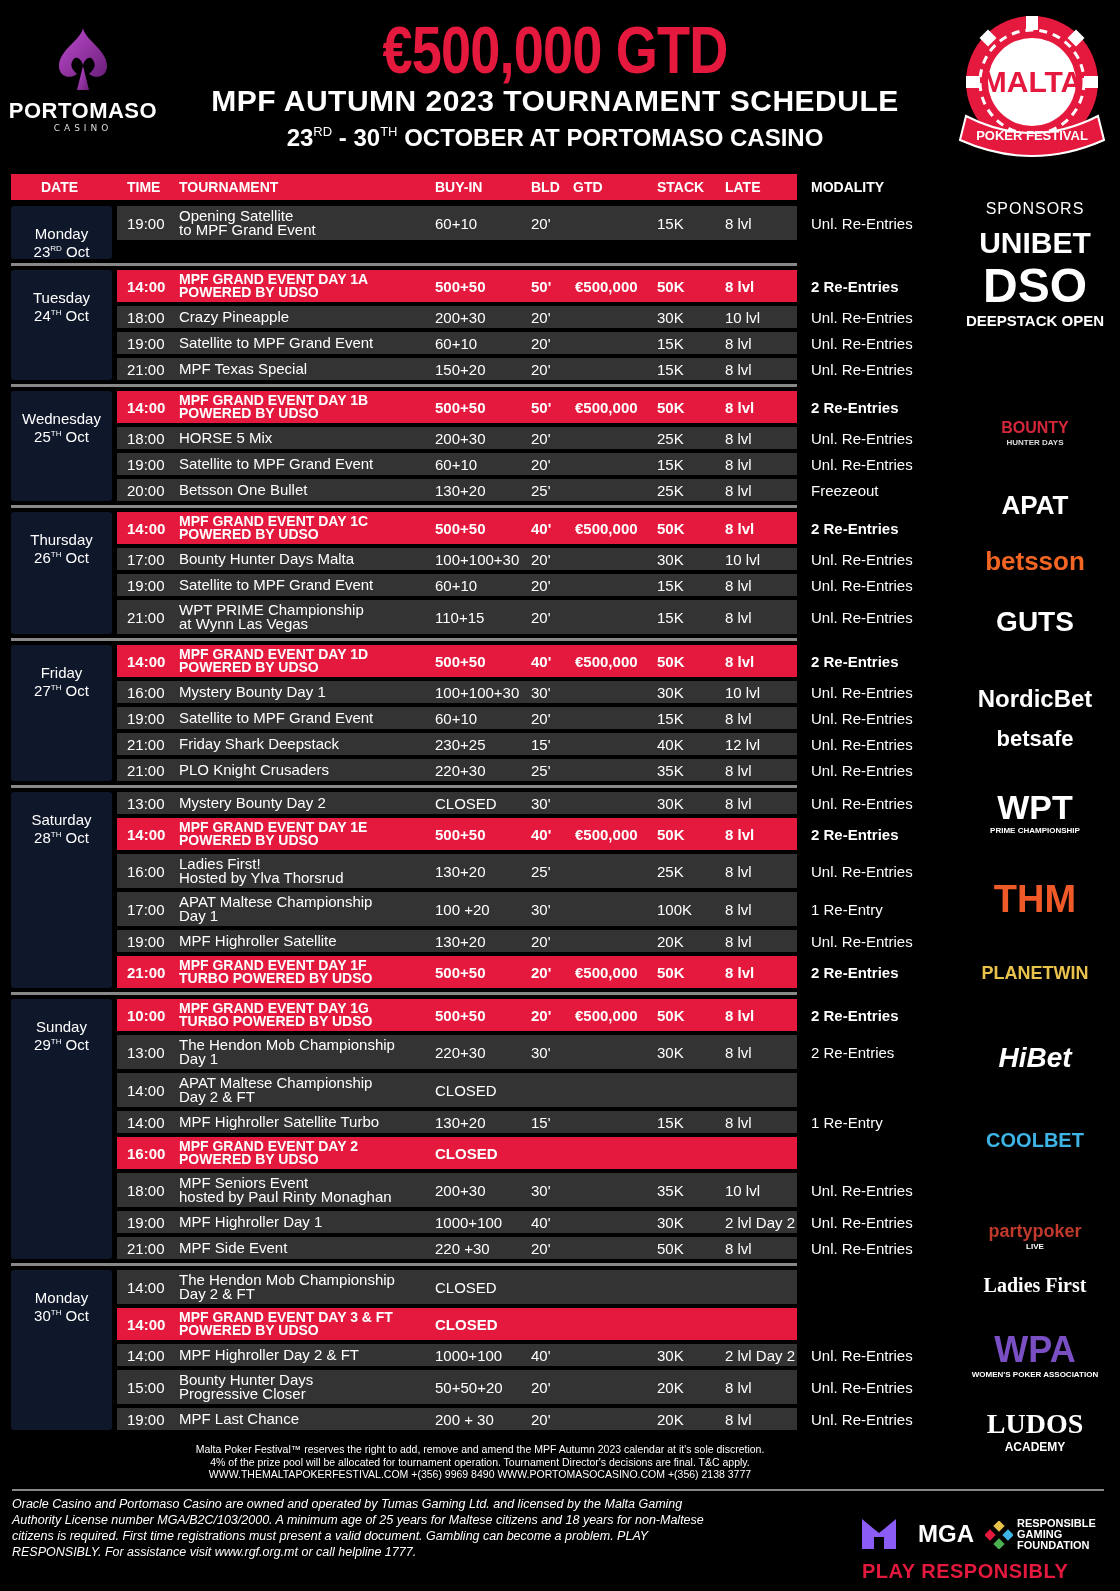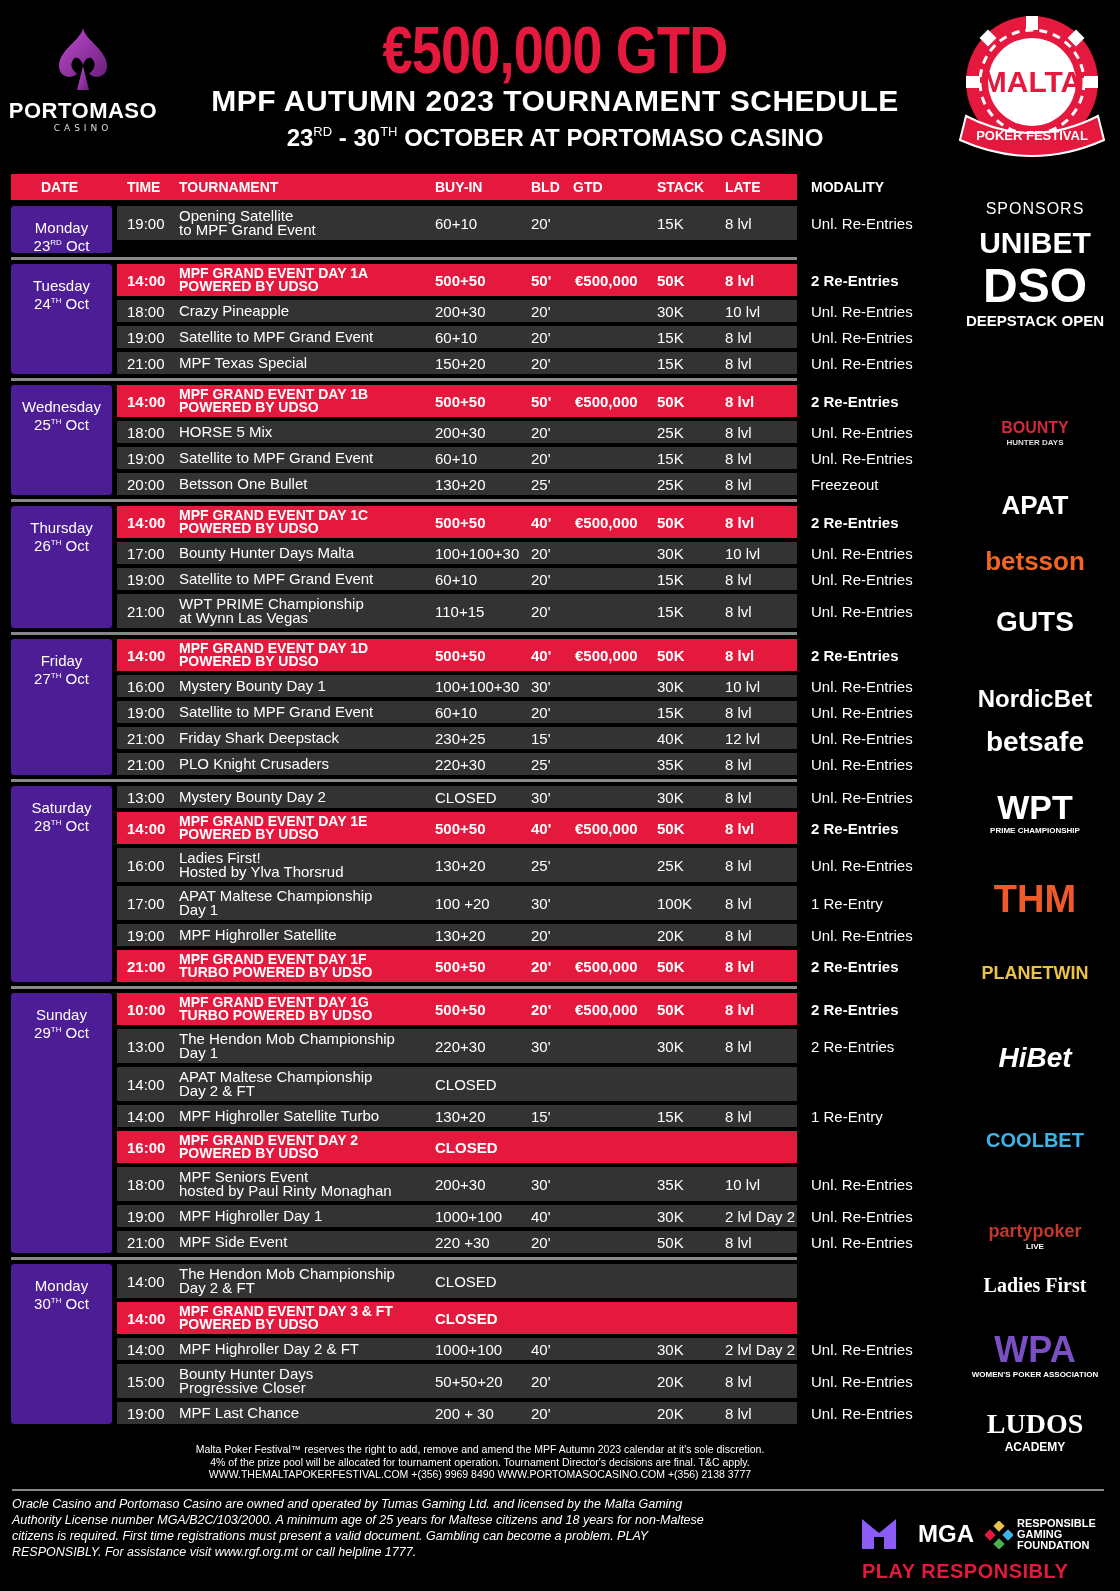--- a/index.html
+++ b/index.html
@@ -19,21 +19,21 @@
   .sub-title { font-family: "Liberation Sans", sans-serif; font-size: 24px; font-weight: bold; line-height: 28px; }
   .sub-title sup { font-size: 13px; vertical-align: 10px; font-weight: normal; }
   .mpf-badge { position: absolute; left: 958px; top: 12px; width: 148px; height: 150px; }
 
   
   .schedule { position: absolute; left: 11px; top: 174px; width: 786px; }
   .thead { height: 26px; background: #e5193d; display: flex; align-items: center; font-family: "Liberation Sans", sans-serif; font-weight: bold; font-size: 14px; color: #fff; position: relative; }
   .thead span { position: absolute; top: 5px; }
   .day-group { position: relative; display: flex; margin-top: 6px; }
   .day-group.sep { border-top: 3px solid #888; padding-top: 4px; margin-top: 4px; }
-  .day-cell { width: 101px; background: #4c1d95; border-radius: 3px; text-align: center; font-family: "Liberation Sans", sans-serif; font-size: 15px; line-height: 15px; padding-top: 14px; color: #fff; flex-shrink: 0; margin-right: 5px; }
+  .day-cell { width: 101px; background: #0f172a; border-radius: 3px; text-align: center; font-family: "Liberation Sans", sans-serif; font-size: 15px; line-height: 15px; padding-top: 20px; color: #fff; flex-shrink: 0; margin-right: 5px; }
   .day-cell sup { font-size: 8px; vertical-align: 6px; }
   .rows { flex: 1; display: flex; flex-direction: column; gap: 4px; }
   .row { position: relative; background: #333; height: 22px; font-family: "Liberation Sans", sans-serif; font-size: 15px; color: #fff; }
   .row.tall { height: 34px; }
   .row.red { background: #e5193d; height: 32px; font-weight: bold; }
   .row.red .c-name { font-size: 14px; line-height: 13px; }
   .row > span { position: absolute; top: 50%; transform: translateY(-50%); white-space: nowrap; }
   .c-time { left: 10px; }
   .c-name { left: 62px; line-height: 14px; }
   .c-buy { left: 318px; }
@@ -590,21 +590,21 @@
     <div class="sp" style="top: 548px; left: 950px; position: absolute;">
       <div style="font-size: 26px; color: rgb(242, 101, 34); line-height: 1;">betsson</div>
     </div>
     <div class="sp" style="top: 608px; left: 950px; position: absolute;">
       <div style="font-size: 28px; color: rgb(255, 255, 255); line-height: 1;">GUTS</div>
     </div>
     <div class="sp" style="top: 670px; left: 950px; position: absolute; margin-top: 17px;">
       <div style="font-size: 24px; color: rgb(255, 255, 255); line-height: 1;">NordicBet</div>
     </div>
     <div class="sp" style="top: 728px; left: 950px; position: absolute;">
-      <div style="font-size: 28px; color: rgb(255, 255, 255); line-height: 1;">betsafe</div>
+      <div style="font-size: 22px; color: rgb(255, 255, 255); line-height: 1;">betsafe</div>
     </div>
     <div class="sp" style="top: 790px; left: 950px; position: absolute;">
       <div style="font-size: 34px; color: rgb(255, 255, 255); line-height: 1;">WPT</div>
       <div style="font-size: 8px; color: rgb(255, 255, 255); margin-top: 2px;">PRIME CHAMPIONSHIP</div>
     </div>
     <div class="sp" style="top: 880px; left: 950px; position: absolute;">
       <div style="font-size: 38px; color: rgb(240, 90, 40); line-height: 1;">THM</div>
     </div>
     <div class="sp" style="top: 964px; left: 950px; position: absolute;">
       <div style="font-size: 18px; color: rgb(232, 194, 74); line-height: 1;">PLANETWIN</div>

